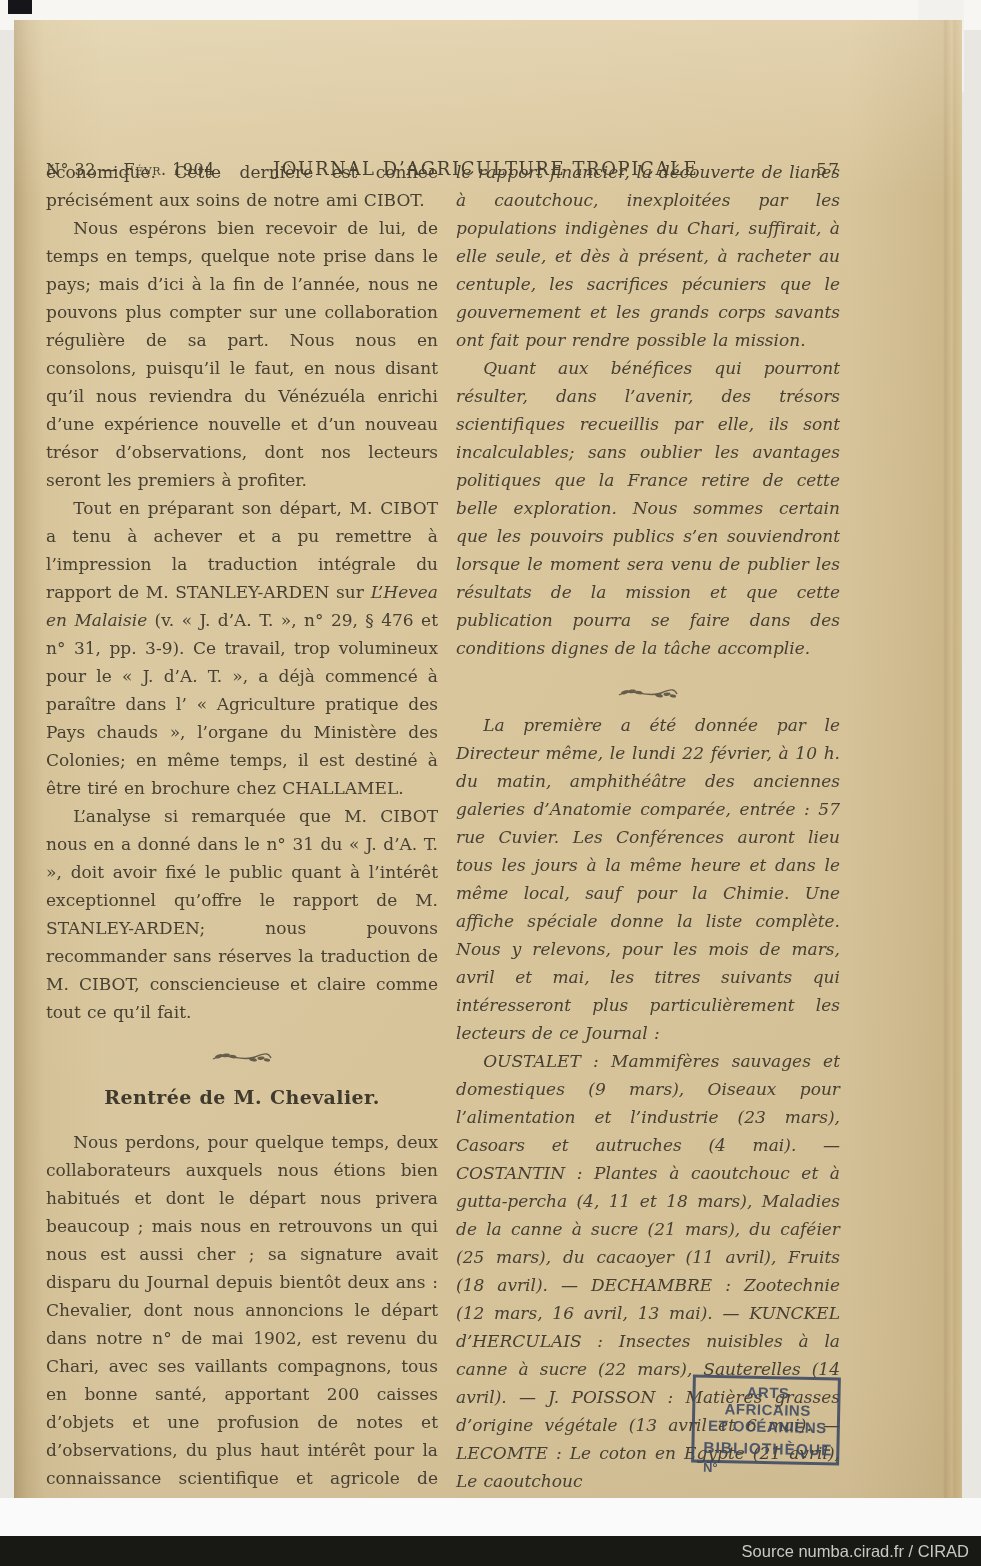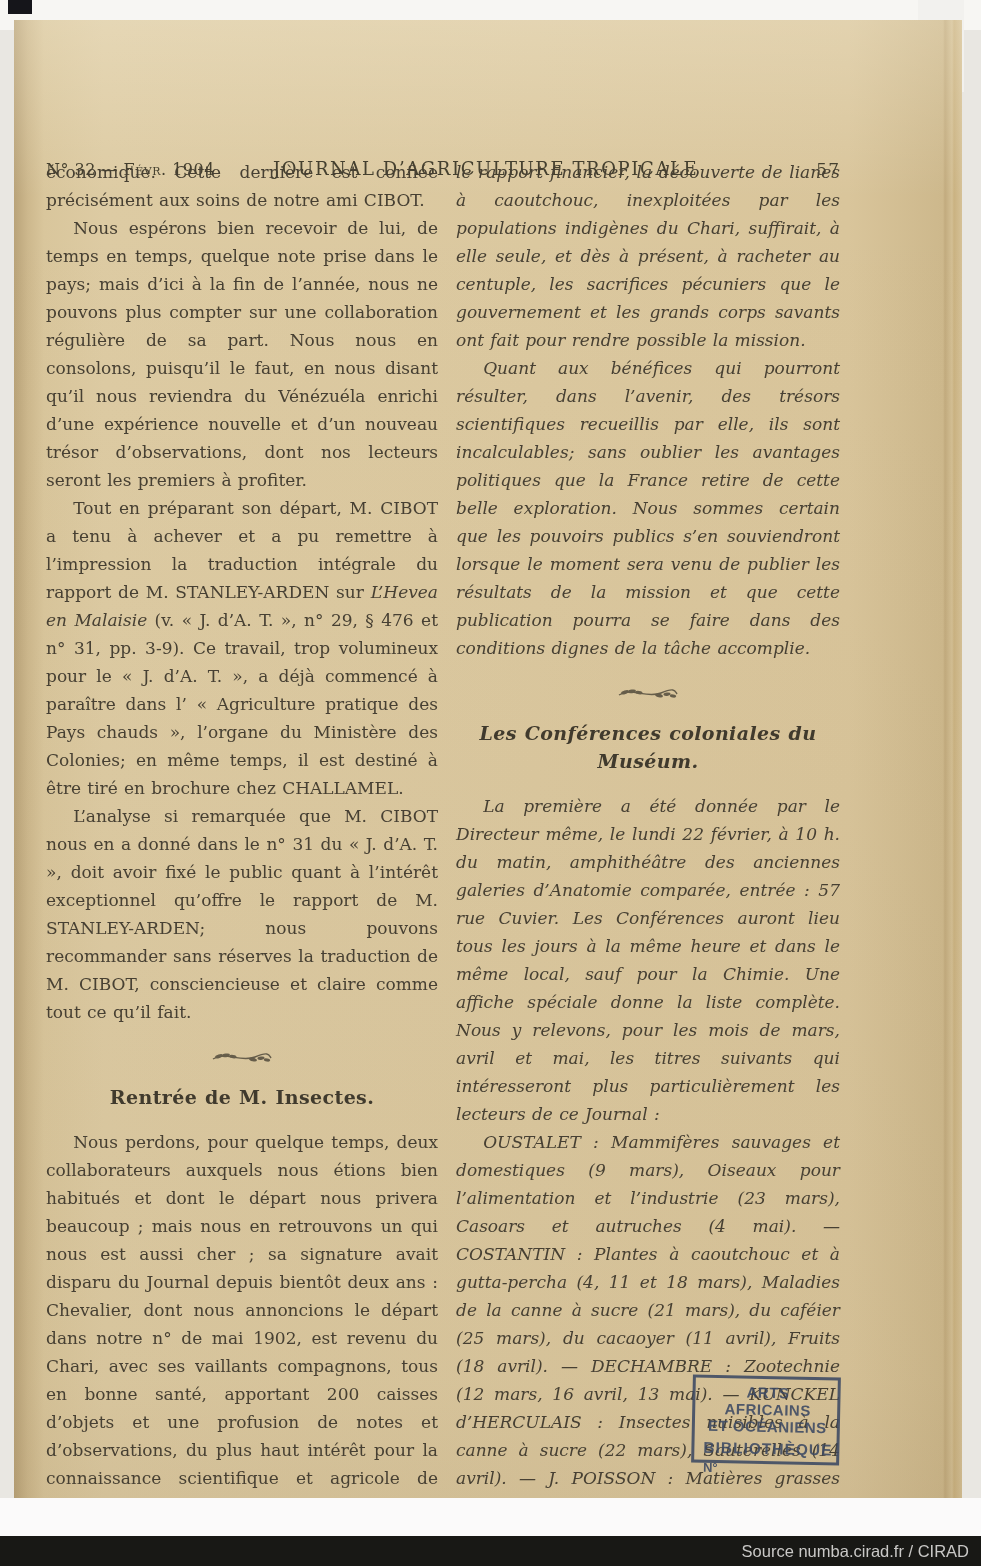--- a/index.html
+++ b/index.html
@@ -124,21 +124,21 @@
               <ellipse cx="8" cy="7.2" rx="4" ry="1.8" transform="rotate(-18 8 7.2)"></ellipse>
               <ellipse cx="15" cy="6.4" rx="4" ry="1.8" transform="rotate(-8 15 6.4)"></ellipse>
               <ellipse cx="22" cy="7.6" rx="3.6" ry="1.7" transform="rotate(8 22 7.6)"></ellipse>
               <ellipse cx="42" cy="10.5" rx="4" ry="1.8" transform="rotate(14 42 10.5)"></ellipse>
               <ellipse cx="50" cy="9.2" rx="3.6" ry="1.7" transform="rotate(-6 50 9.2)"></ellipse>
               <ellipse cx="56" cy="11" rx="3.2" ry="1.5" transform="rotate(10 56 11)"></ellipse>
             </g>
           </svg>
         </div>
 
-        <h2 class="sec-heading">Rentrée de M. Insectes.</h2>
+        <h2 class="sec-heading">Rentrée de M. Chevalier.</h2>
 
         <p class="ind">Nous perdons, pour quelque temps, deux collaborateurs auxquels nous étions bien habitués et dont le départ nous privera beaucoup ; mais nous en retrouvons un qui nous est aussi cher ; sa signature avait disparu du Journal depuis bientôt deux ans : Chevalier, dont nous annoncions le départ dans notre n° de mai 1902, est revenu du Chari, avec ses vaillants compagnons, tous en bonne santé, apportant 200 caisses d’objets et une profusion de notes et d’observations, du plus haut intérêt pour la connaissance scientifique et agricole de l’Afrique occidentale et centrale. Nous en reparlerons prochainement.</p>
         <p class="ind">Sans entrer dans d’autres détails pour aujourd’hui, bornons-nous à signaler que, sous</p>
       </div>
 
       <div class="col col-right">
         <p>le rapport financier, la découverte de lianes à caoutchouc, inexploitées par les populations indigènes du Chari, suffirait, à elle seule, et dès à présent, à racheter au centuple, les sacrifices pécuniers que le gouvernement et les grands corps savants ont fait pour rendre possible la mission.</p>
         <p class="ind">Quant aux bénéfices qui pourront résulter, dans l’avenir, des trésors scientifiques recueillis par elle, ils sont incalculables; sans oublier les avantages politiques que la France retire de cette belle exploration. Nous sommes certain que les pouvoirs publics s’en souviendront lorsque le moment sera venu de publier les résultats de la mission et que cette publication pourra se faire dans des conditions dignes de la tâche accomplie.</p>
 
         <div class="ornament">
@@ -150,21 +150,20 @@
               <ellipse cx="8" cy="7.2" rx="4" ry="1.8" transform="rotate(-18 8 7.2)"></ellipse>
               <ellipse cx="15" cy="6.4" rx="4" ry="1.8" transform="rotate(-8 15 6.4)"></ellipse>
               <ellipse cx="22" cy="7.6" rx="3.6" ry="1.7" transform="rotate(8 22 7.6)"></ellipse>
               <ellipse cx="42" cy="10.5" rx="4" ry="1.8" transform="rotate(14 42 10.5)"></ellipse>
               <ellipse cx="50" cy="9.2" rx="3.6" ry="1.7" transform="rotate(-6 50 9.2)"></ellipse>
               <ellipse cx="56" cy="11" rx="3.2" ry="1.5" transform="rotate(10 56 11)"></ellipse>
             </g>
           </svg>
         </div>
 
-        <h2 class="sec-heading">Les Conférences coloniales du Muséum.</h2>
 
         <p class="ind">La première a été donnée par le Directeur même, le lundi 22 février, à 10 h. du matin, amphithéâtre des anciennes galeries d’Anatomie comparée, entrée : 57 rue Cuvier. Les Conférences auront lieu tous les jours à la même heure et dans le même local, sauf pour la Chimie. Une affiche spéciale donne la liste complète. Nous y relevons, pour les mois de mars, avril et mai, les titres suivants qui intéresseront plus particulièrement les lecteurs de ce Journal :</p>
         <p class="ind">OUSTALET : Mammifères sauvages et domestiques (9 mars), Oiseaux pour l’alimentation et l’industrie (23 mars), Casoars et autruches (4 mai). — COSTANTIN : Plantes à caoutchouc et à gutta-percha (4, 11 et 18 mars), Maladies de la canne à sucre (21 mars), du caféier (25 mars), du cacaoyer (11 avril), Fruits (18 avril). — DECHAMBRE : Zootechnie (12 mars, 16 avril, 13 mai). — KUNCKEL d’HERCULAIS : Insectes nuisibles à la canne à sucre (22 mars), Sauterelles (14 avril). — J. POISSON : Matières grasses d’origine végétale (13 avril et 6 mai). — LECOMTE : Le coton en Egypte (21 avril), Le caoutchouc</p>
       </div>
 
     </div>
   </div>
 </div>
 
 <div class="stamp">

